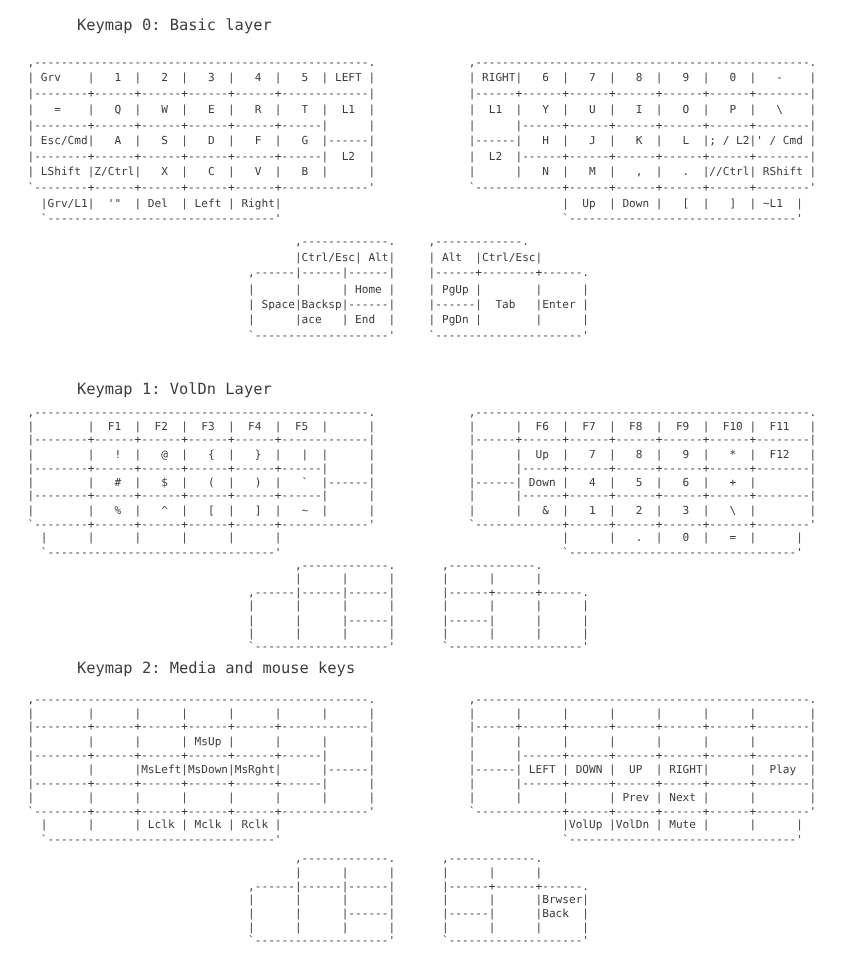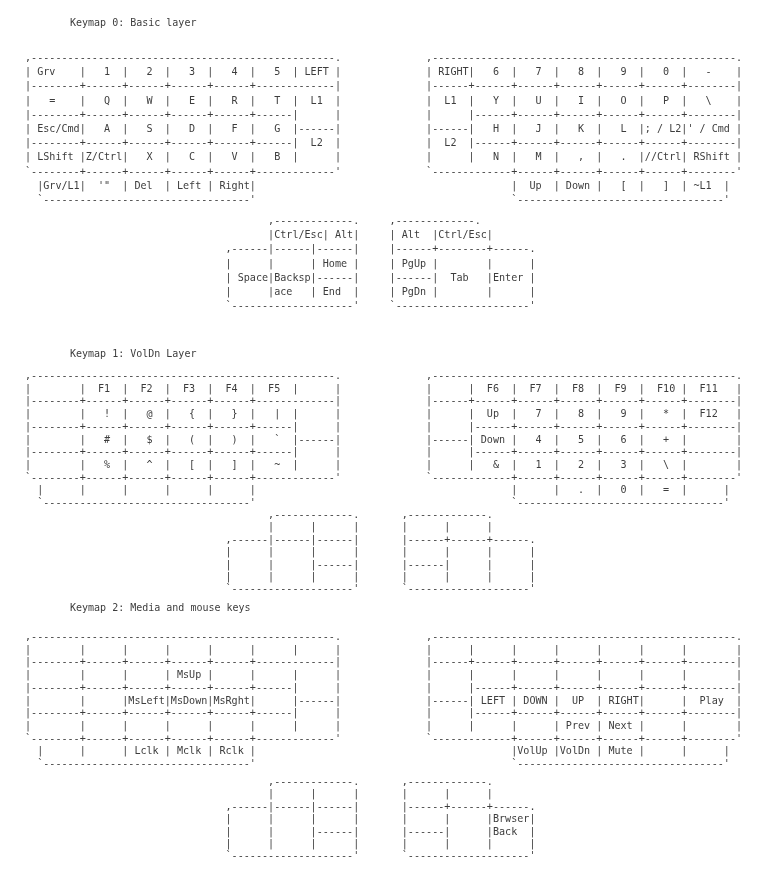--- a/index.html
+++ b/index.html
@@ -7,21 +7,21 @@
     width: 765px; height: 883px;
     background: #ffffff;
     position: relative;
     overflow: hidden;
     font-family: "DejaVu Sans Mono", "Liberation Mono", monospace;
   }
   .title {
     position: absolute;
     left: 25px;
     font-family: "DejaVu Sans Mono", "Liberation Mono", monospace;
-    font-size: 10px;
+    font-size: 14px;
     line-height: 14px;
     color: #3d3d3d;
     white-space: pre;
     padding-left: 45px;
   }
   pre.art {
     position: absolute;
     left: 25px;
     margin: 0;
     font-family: "DejaVu Sans Mono", "Liberation Mono", monospace;

